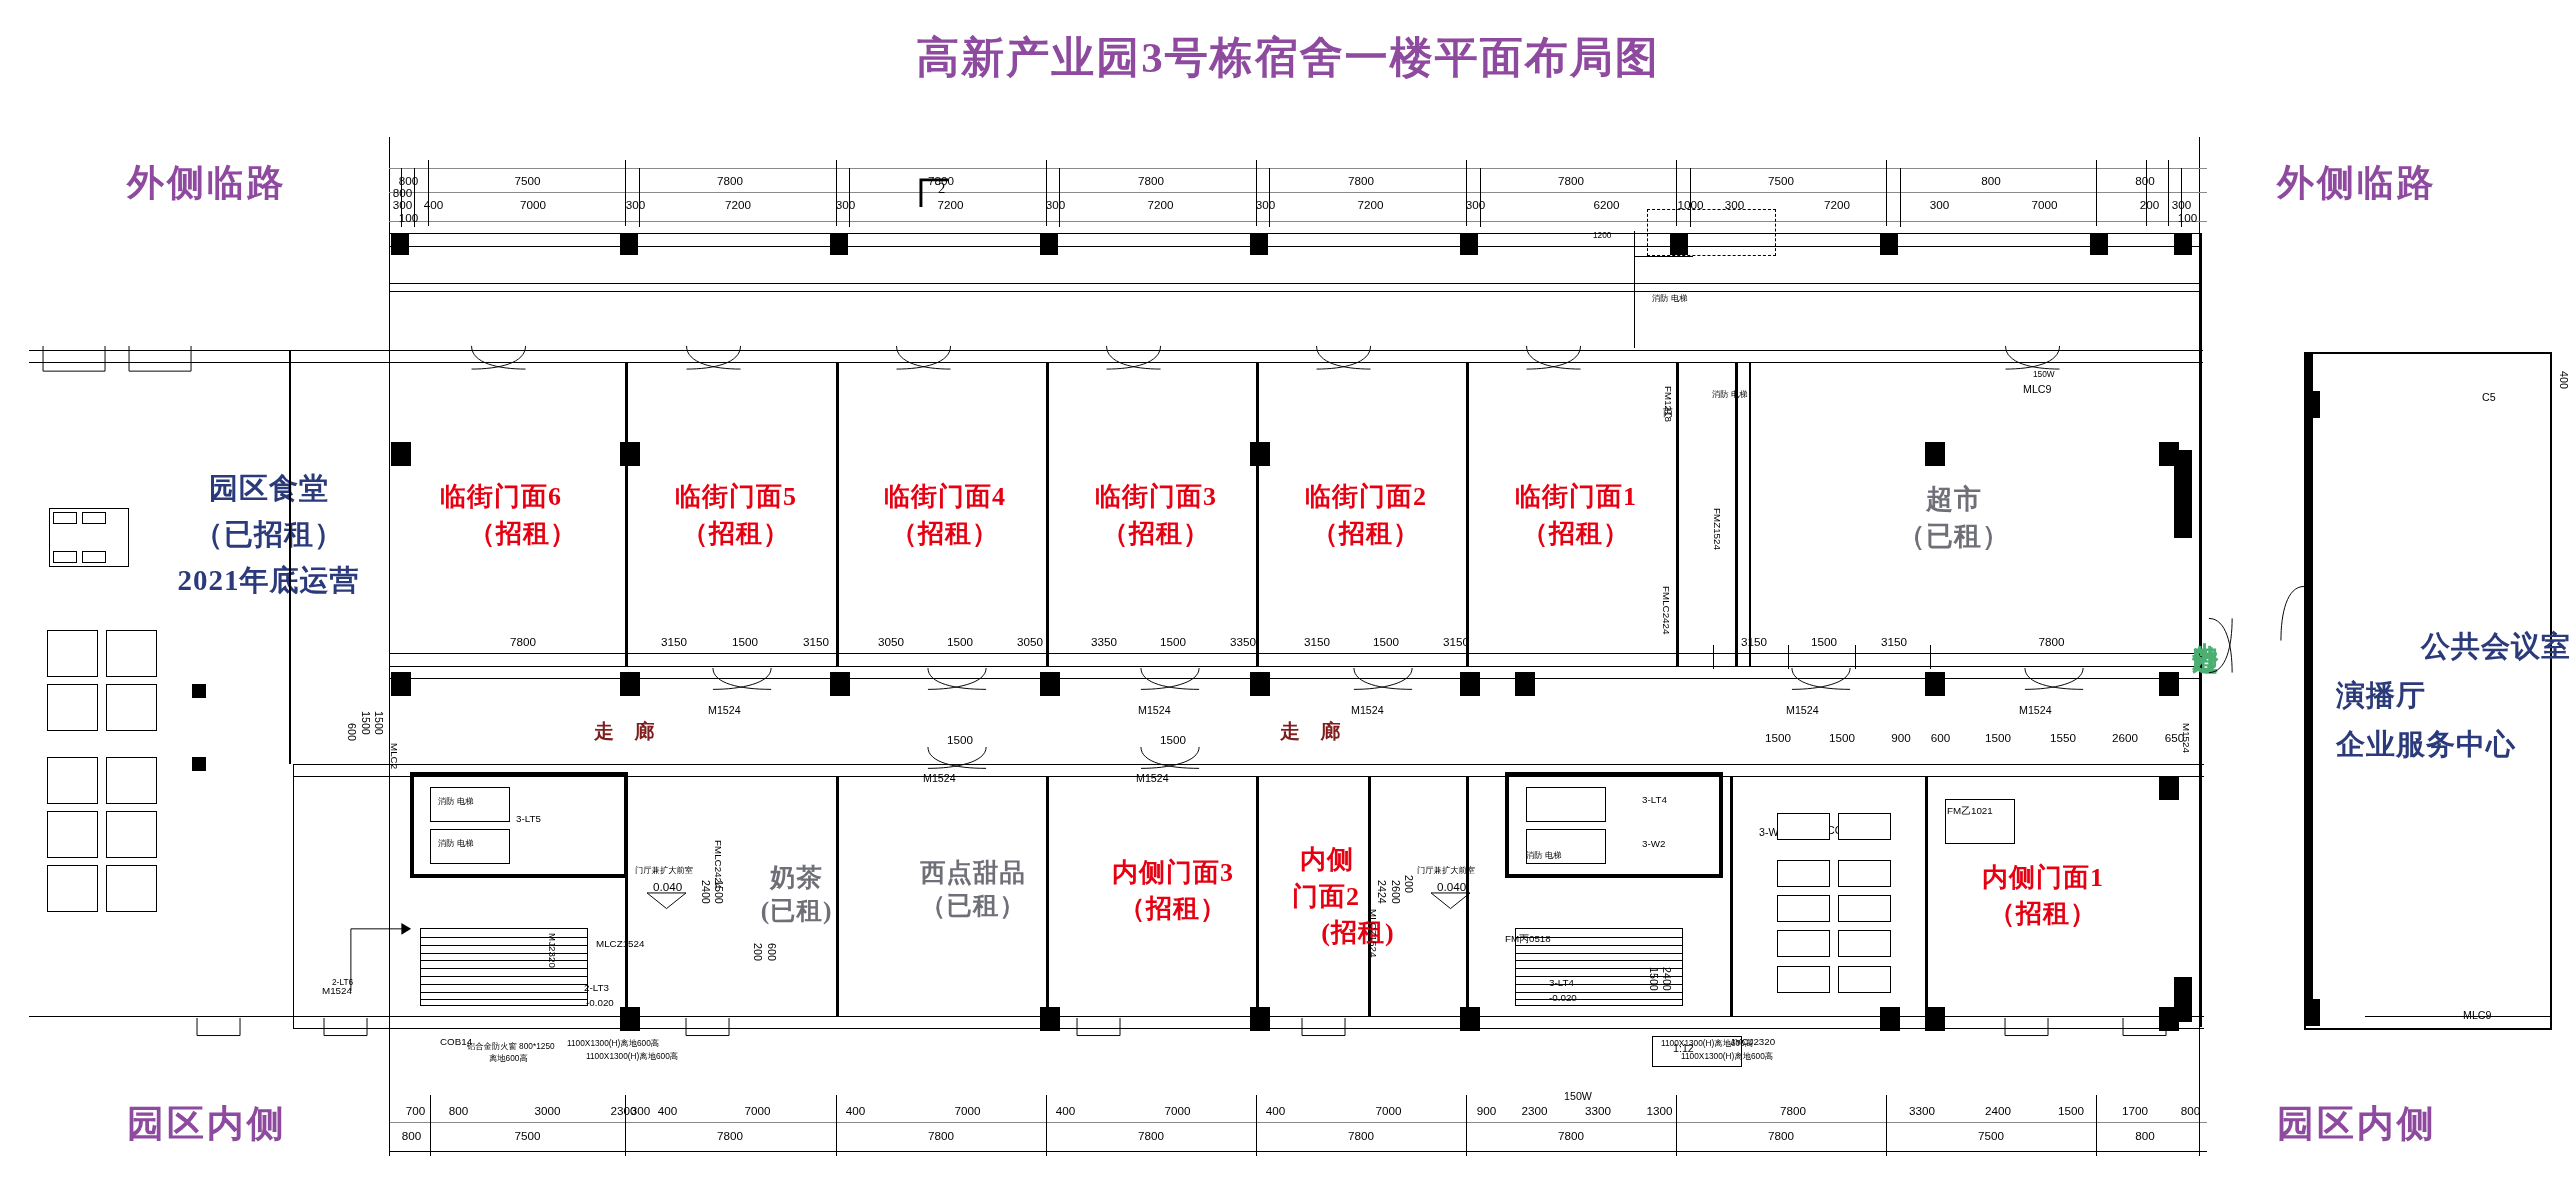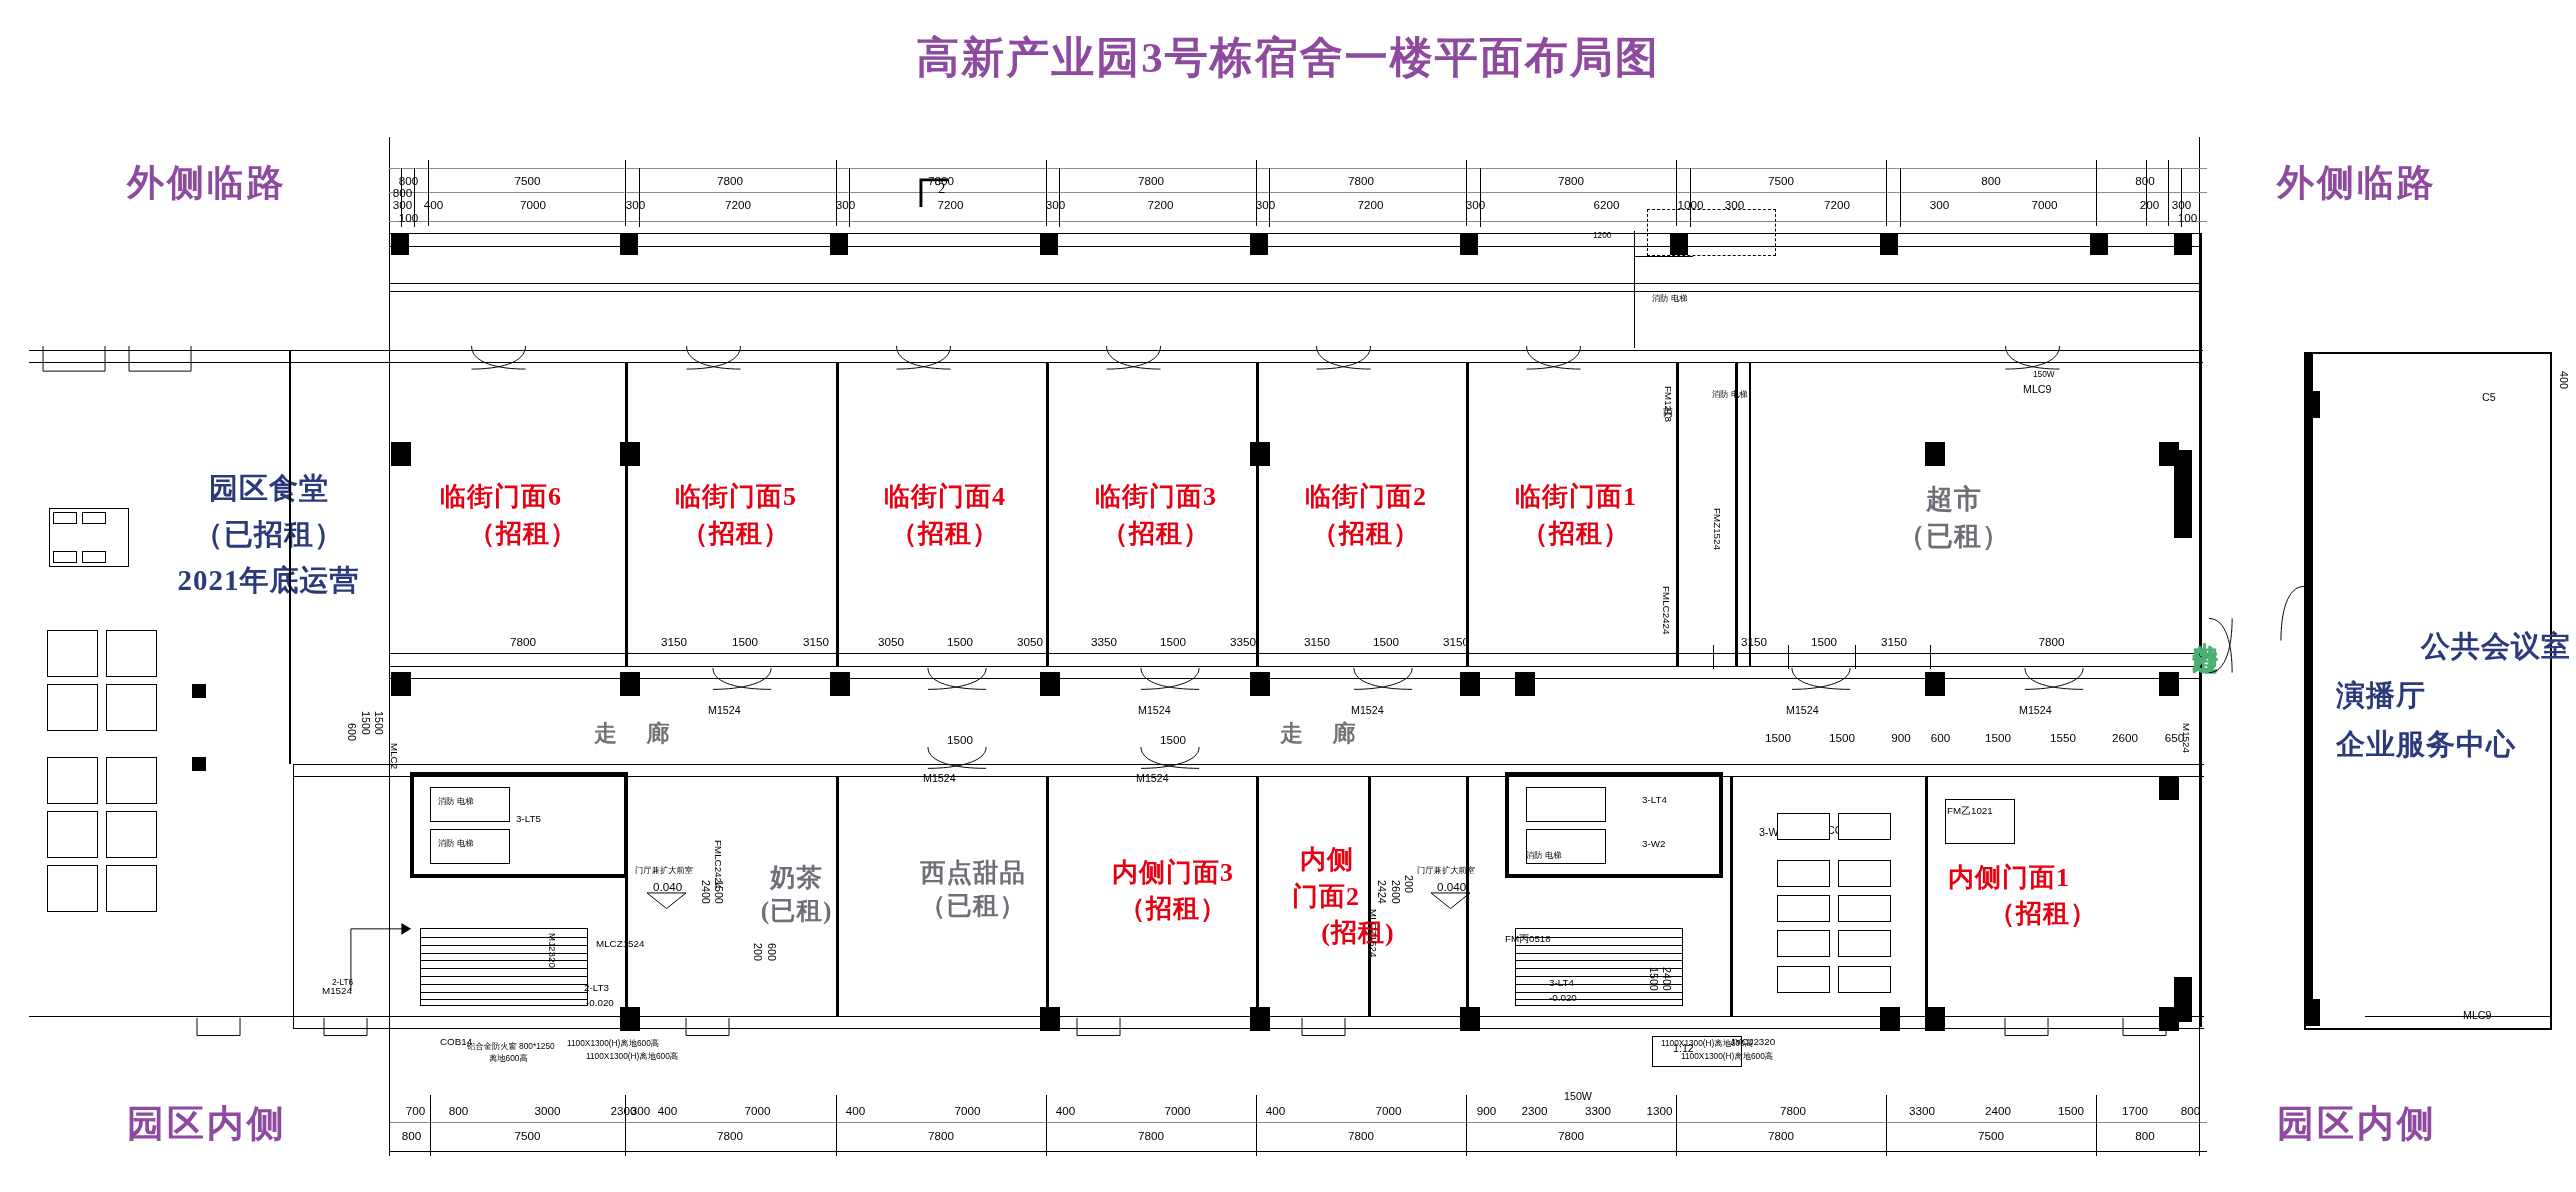--- a/index.html
+++ b/index.html
@@ -15,22 +15,22 @@
        letter-spacing:2.9px;font-family:"Liberation Serif","DejaVu Serif",serif;}
   .navy-lbl{position:absolute;color:#2b3a7a;font-weight:bold;font-size:29px;
        text-align:center;line-height:1.45;letter-spacing:1px;
        font-family:"Liberation Serif","DejaVu Serif",serif;}
   .red-lbl{position:absolute;color:#e60012;font-weight:bold;font-size:26px;
        text-align:center;line-height:1.35;letter-spacing:1px;
        font-family:"Liberation Serif","DejaVu Serif",serif;}
   .gray-lbl{position:absolute;color:#6f6f78;font-weight:bold;font-size:25.4px;
        text-align:center;line-height:1.35;letter-spacing:1px;
        font-family:"Liberation Serif","DejaVu Serif",serif;}
-  .green-lbl{position:absolute;color:#737373;font-weight:bold;font-size:23px;
-       letter-spacing:7.8px;font-family:Liberation Mono, monospace;}
+  .green-lbl{position:absolute;color:#7f1d1d;font-weight:bold;font-size:20px;
+       letter-spacing:7.8px;font-family:Liberation Serif, serif;}
   .green-vert{position:absolute;color:#4caf72;font-weight:bold;font-size:26px;
        line-height:1.18;writing-mode:vertical-rl;letter-spacing:2px;
        font-family:"Liberation Serif","DejaVu Serif",serif;}
 
   
   .ln{position:absolute;background:#000;}
   .hl{height:1px;}
   .vl{width:1px;}
   .gray{background:#8a8a8a;}
   .col{position:absolute;background:#000;}      
@@ -352,21 +352,21 @@
 <div class="gray-lbl" style="left:880px;top:855px;width:186px;">西点甜品</div>
 <div class="gray-lbl" style="left:880px;top:888px;width:186px;">（已租）</div>
 
 <div class="red-lbl" style="left:1085px;top:855px;width:176px;">内侧门面3</div>
 <div class="red-lbl" style="left:1085px;top:891px;width:176px;">（招租）</div>
 
 <div class="red-lbl" style="left:1278px;top:842px;width:98px;">内侧</div>
 <div class="red-lbl" style="left:1270px;top:879px;width:112px;">门面2</div>
 <div class="red-lbl" style="left:1302px;top:915px;width:112px;">(招租)</div>
 
-<div class="red-lbl" style="left:1884px;top:860px;width:186px;text-align:right;">内侧门面1</div>
+<div class="red-lbl" style="left:1950px;top:860px;width:186px;">内侧门面1</div>
 <div class="red-lbl" style="left:1950px;top:896px;width:186px;">（招租）</div>
 
 <div class="abs" style="left:410px;top:772px;width:210px;height:98px;border:4.9px solid #000;"></div>
 <div class="abs" style="left:430px;top:787px;width:78px;height:33px;border:1px solid #000;"></div>
 <div class="abs" style="left:430px;top:829px;width:78px;height:33px;border:1px solid #000;"></div>
 <div class="tiny" style="left:438px;top:796px;">消防 电梯</div>
 <div class="tiny" style="left:438px;top:838px;">消防 电梯</div>
 <div class="tag" style="left:516px;top:813px;font-size:9.8px;">3-LT5</div>
 
 <div class="stair" style="left:420px;top:928px;width:166px;height:76px;">

